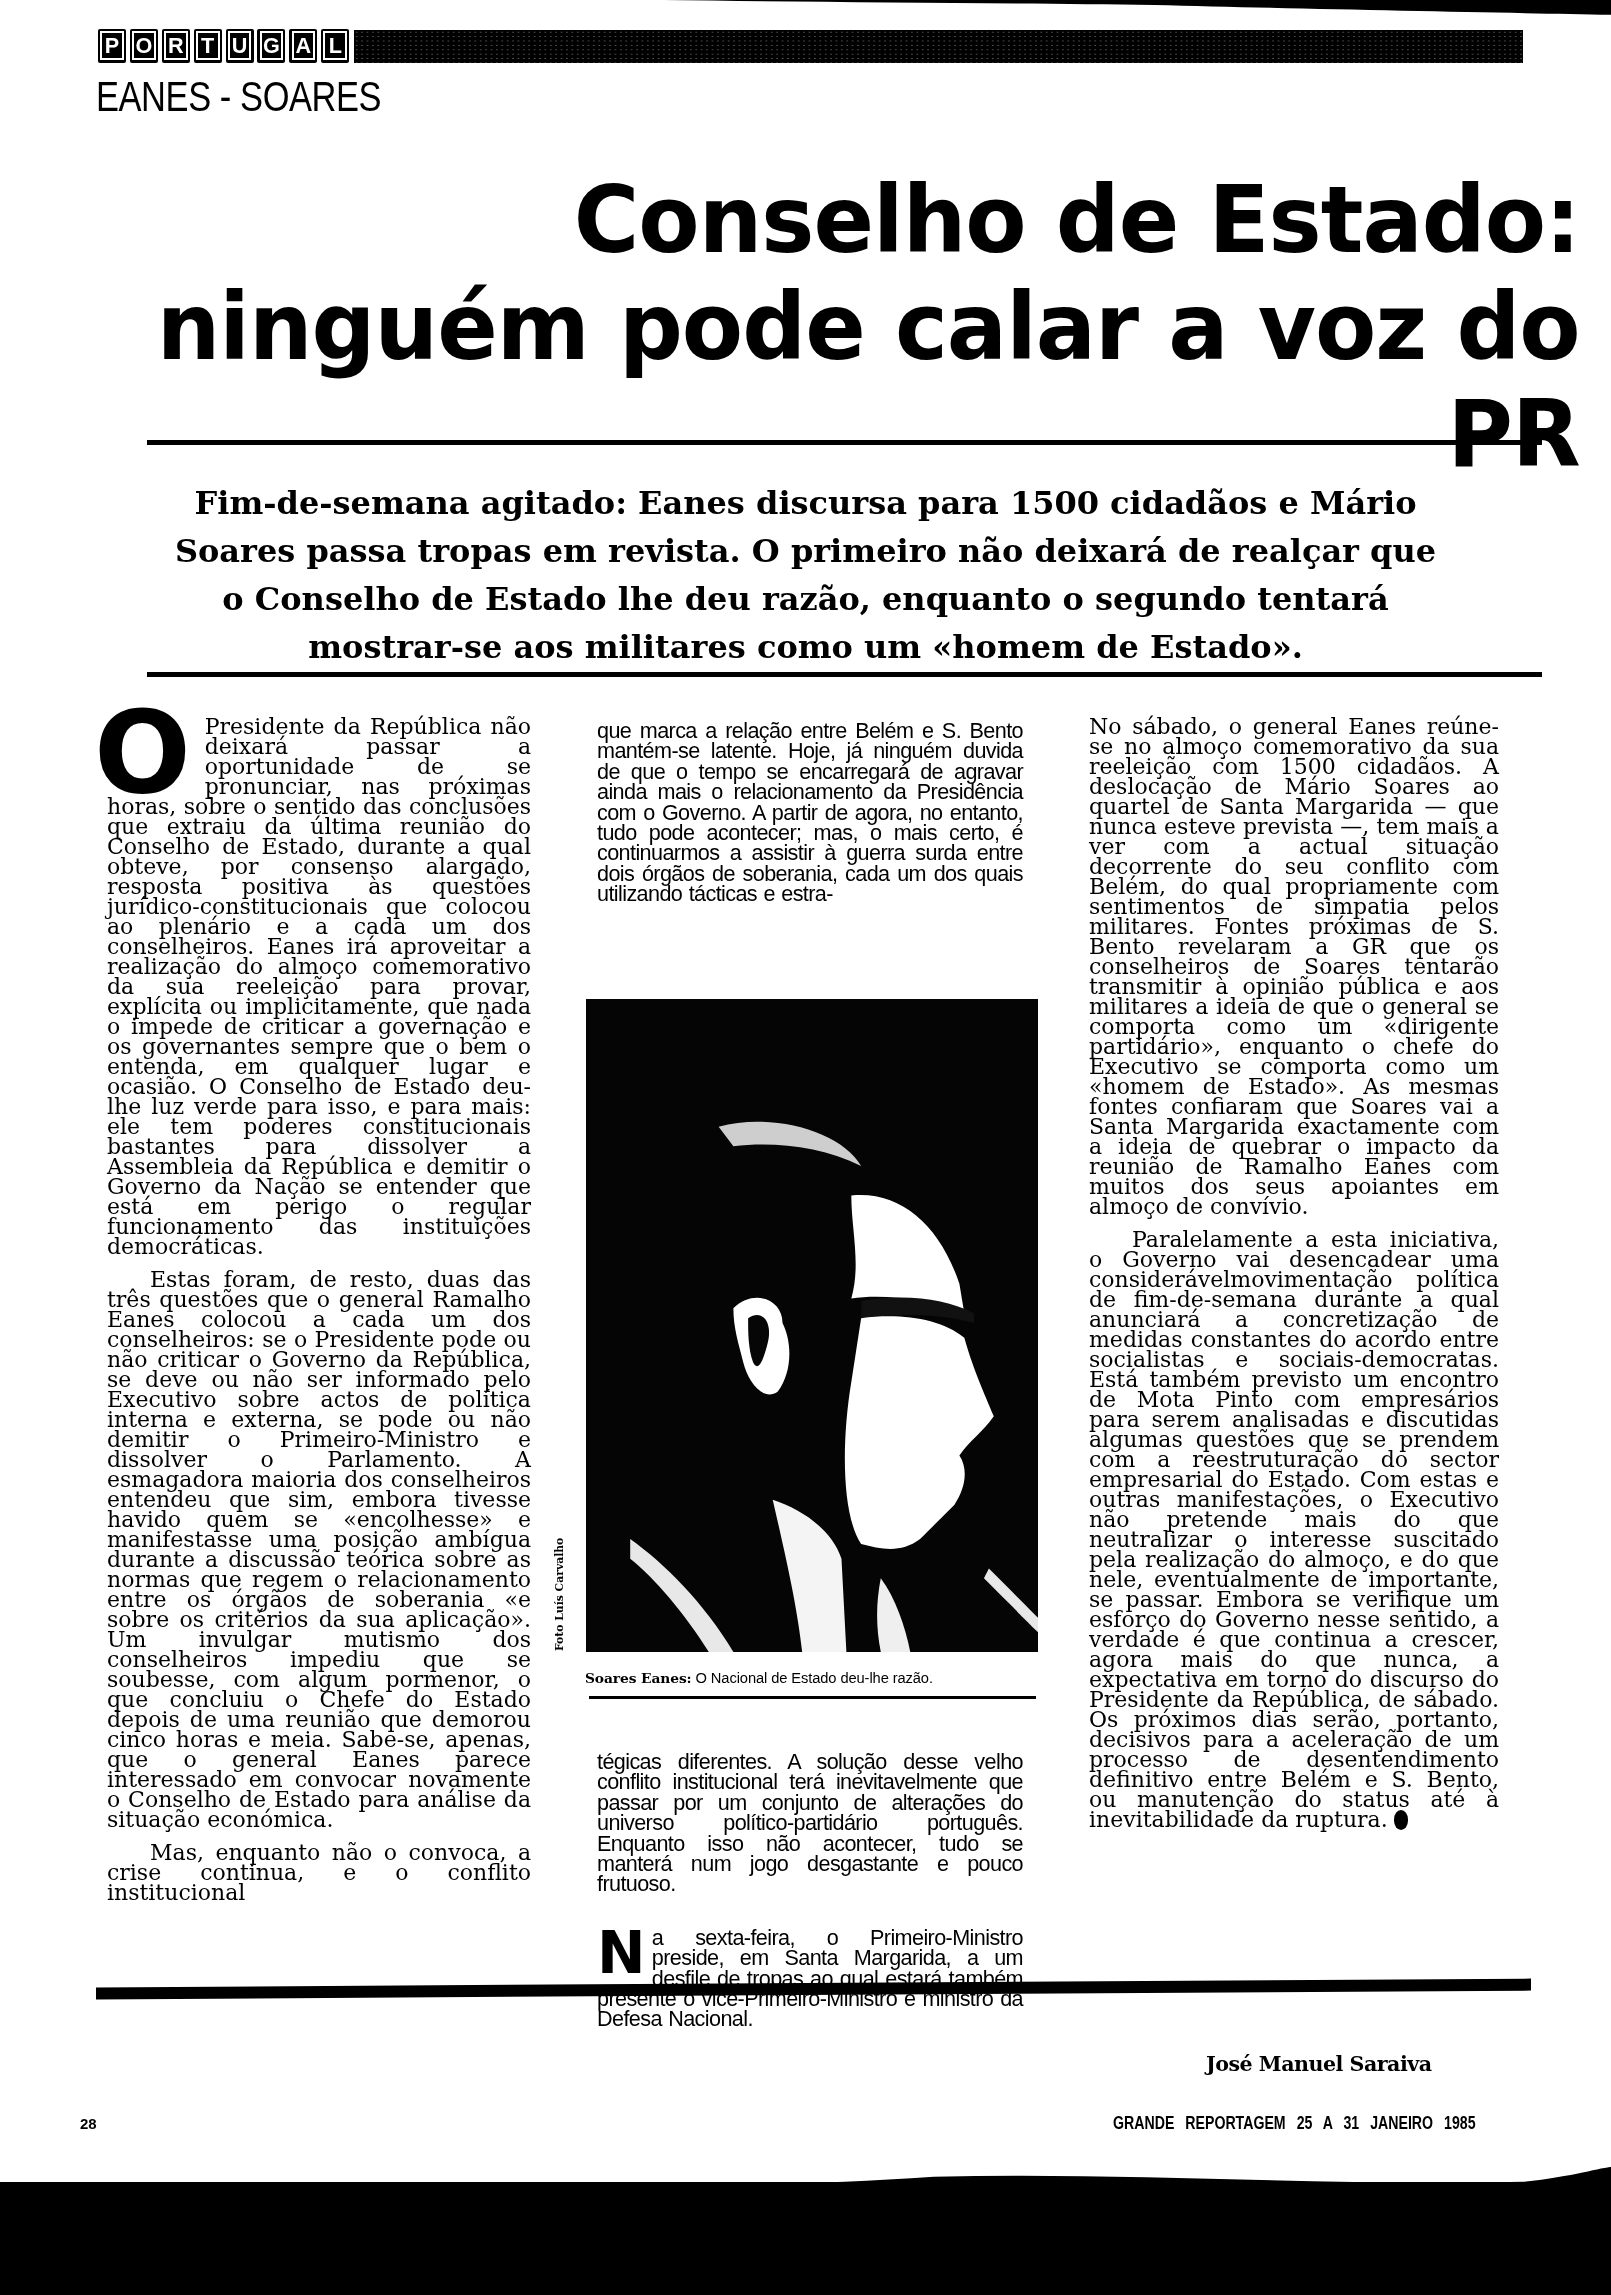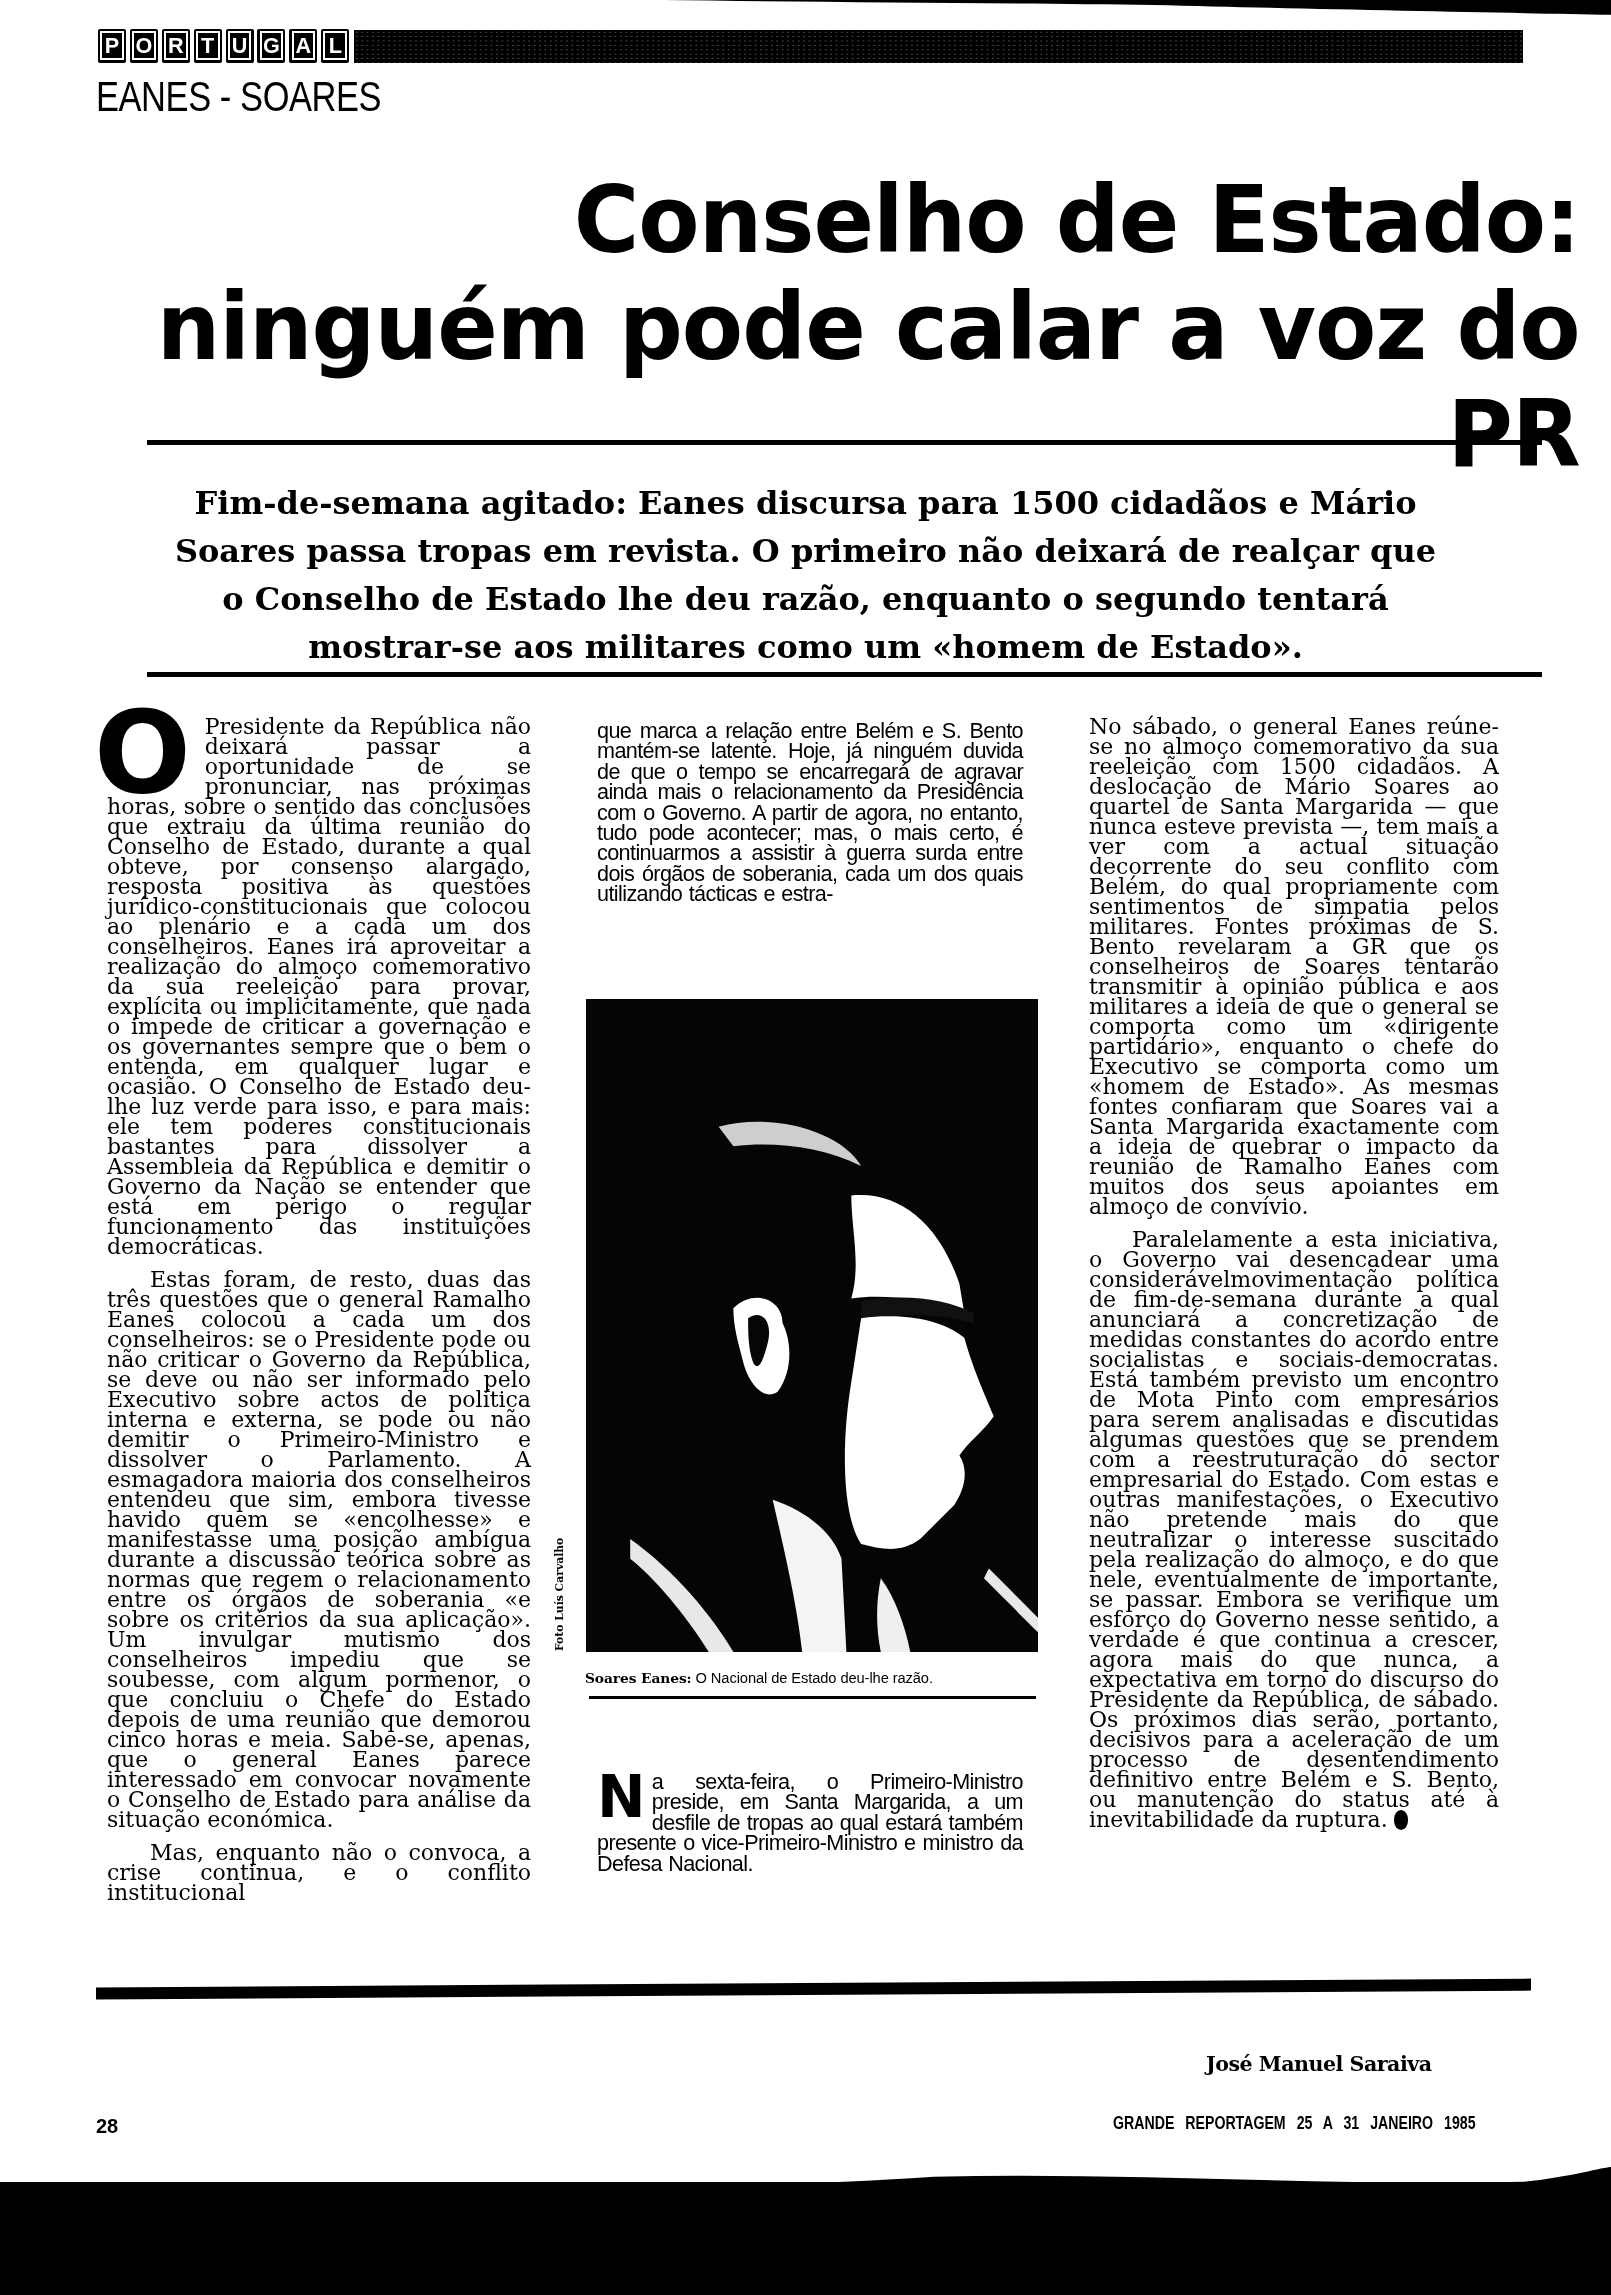--- a/index.html
+++ b/index.html
@@ -46,21 +46,21 @@
   .caption { left: 585px; top: 1670px; width: 452px; font-family: "Liberation Sans", sans-serif; font-size: 14.7px; letter-spacing: -0.1px; }
   .caption b { font-family: "DejaVu Serif", serif; font-size: 13.8px; }
   .rule-caption { left: 589px; top: 1696px; width: 447px; height: 3.4px; }
 
   .ornament { display: inline-block; width: 14.7px; height: 19.7px; border-radius: 50%; background: #000; vertical-align: -2.9px; margin-left: 5.9px; }
 
   .byline { left: 1206px; top: 2052px; font-family: "DejaVu Serif", serif; font-weight: bold; font-size: 20.6px; letter-spacing: -0.5px; }
 
   .rule-bottom { left: 96px; top: 1983px; width: 1435px; height: 11.8px; transform: skewY(-0.35deg); }
 
-  .folio-page { left: 96px; top: 2115px; font-family: "Liberation Sans", sans-serif; font-weight: bold; font-size: 20px; }
+  .folio-page { left: 80px; top: 2115px; font-family: "Liberation Sans", sans-serif; font-weight: bold; font-size: 15px; }
   .folio-right { left: 1113px; top: 2113px; font-family: "Liberation Sans", sans-serif; font-weight: bold; font-size: 17.7px; letter-spacing: 0; transform: scaleX(0.8); transform-origin: left top; white-space: nowrap; word-spacing: 8.8px; }
 
   .black-band { left: 0; top: 2182px; width: 1612px; height: 114px; background: #000; }
   .black-band svg { position: absolute; top: -14.7px; left: 0; }
 </style>
 </head>
 <body>
 
 <svg class="abs top-edge" viewBox="0 0 1930 40" preserveAspectRatio="none">
   <path d="M0 0 L1930 0 L1930 30 C1700 26 1300 18 1000 10 C700 6 300 4 0 0 Z" fill="#000"></path>
@@ -141,20 +141,21 @@
 </div>
 <div class="abs photo-credit">
   <span>Foto Luís Carvalho</span>
 </div>
 <div class="abs caption">
   <b>Soares Eanes:</b><span> O Nacional de Estado deu-lhe razão.</span>
 </div>
 <div class="abs rule rule-caption"></div>
 
 <div class="abs col col2-bottom col-sans">
+  <p>tégicas diferentes. A solução desse velho conflito institucional terá inevitavelmente que passar por um conjunto de alterações do universo político-partidário português. Enquanto isso não acontecer, tudo se manterá num jogo desgastante e pouco frutuoso.</p>
   <p style="margin-top:33px;text-indent:0">
     <span class="dropcap-n">N</span><span>a sexta-feira, o Primeiro-Ministro preside, em Santa Margarida, a um desfile de tropas ao qual estará também presente o vice-Primeiro-Ministro e ministro da Defesa Nacional.</span>
   </p>
 </div>
 
 <div class="abs col col3">
   <p>No sábado, o general Eanes reúne-se no almoço comemorativo da sua reeleição com 1500 cidadãos. A deslocação de Mário Soares ao quartel de Santa Margarida — que nunca esteve prevista —, tem mais a ver com a actual situação decorrente do seu conflito com Belém, do qual propriamente com sentimentos de simpatia pelos militares. Fontes próximas de S. Bento revelaram a GR que os conselheiros de Soares tentarão transmitir à opinião pública e aos militares a ideia de que o general se comporta como um «dirigente partidário», enquanto o chefe do Executivo se comporta como um «homem de Estado». As mesmas fontes confiaram que Soares vai a Santa Margarida exactamente com a ideia de quebrar o impacto da reunião de Ramalho Eanes com muitos dos seus apoiantes em almoço de convívio.</p>
   <p><span>Paralelamente a esta iniciativa, o Governo vai desencadear uma considerávelmovimentação política de fim-de-semana durante a qual anunciará a concretização de medidas constantes do acordo entre socialistas e sociais-democratas. Está também previsto um encontro de Mota Pinto com empresários para serem analisadas e discutidas algumas questões que se prendem com a reestruturação do sector empresarial do Estado. Com estas e outras manifestações, o Executivo não pretende mais do que neutralizar o interesse suscitado pela realização do almoço, e do que nele, eventualmente de importante, se passar. Embora se verifique um esforço do Governo nesse sentido, a verdade é que continua a crescer, agora mais do que nunca, a expectativa em torno do discurso do Presidente da República, de sábado. Os próximos dias serão, portanto, decisivos para a aceleração de um processo de desentendimento definitivo entre Belém e S. Bento, ou manutenção do status até à inevitabilidade da ruptura.</span><span class="ornament"></span></p>
 </div>
 

